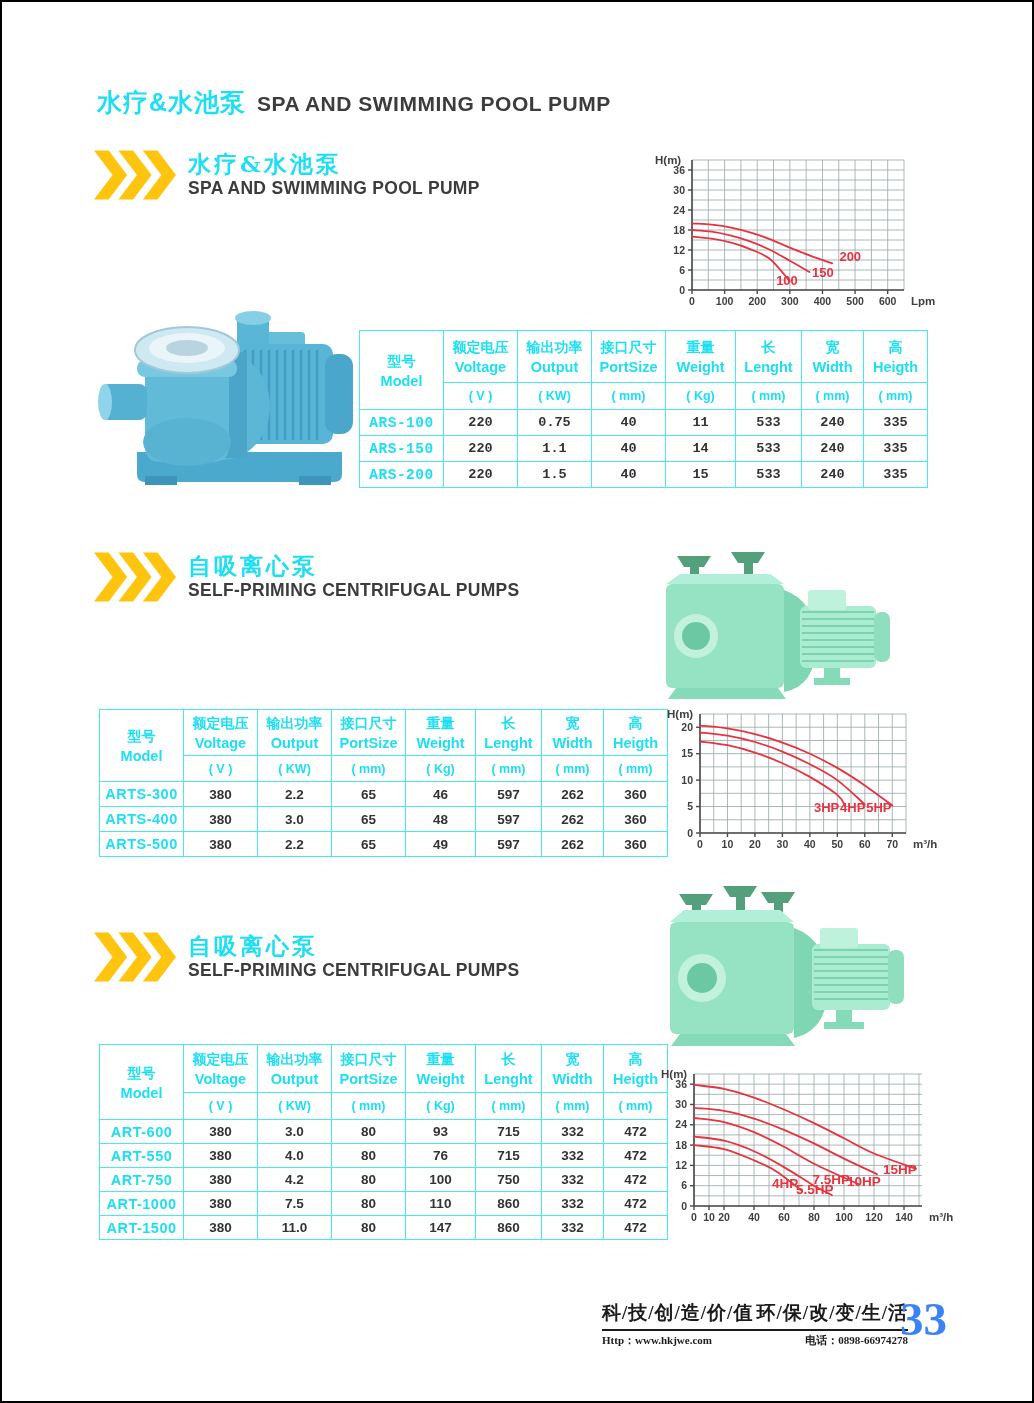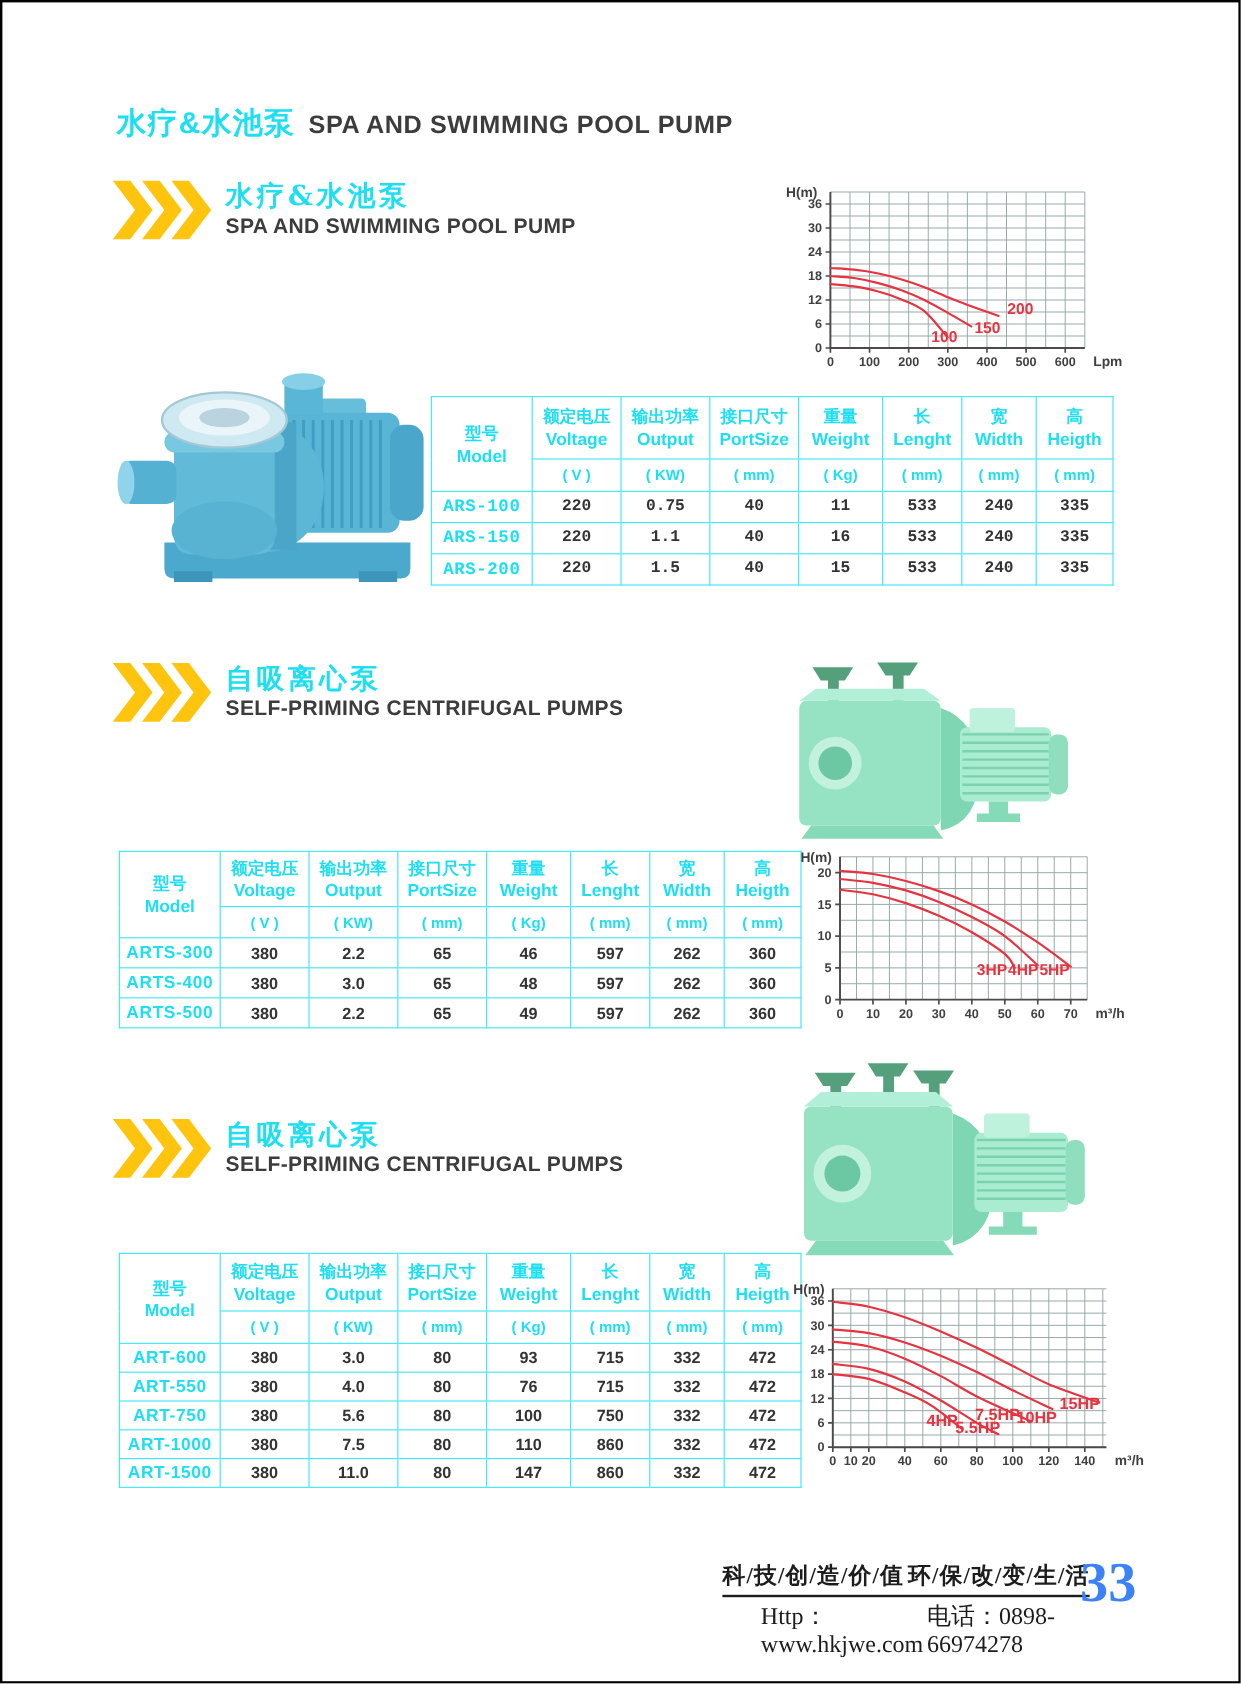--- a/index.html
+++ b/index.html
@@ -42,21 +42,21 @@
   .illus{position:absolute;}
   #pump1{left:85px;top:282px;}
   #pump2{left:646px;top:546px;}
   #pump3{left:652px;top:880px;}
 
   
   .footer{position:absolute;left:600px;top:1298px;width:345px;font-family:"Liberation Serif",serif;color:#1c1c1c;}
   .f-text{width:306px;}
   .f-slogan{display:flex;justify-content:space-between;font-size:19px;font-weight:bold;letter-spacing:1px;}
   .f-rule{height:0;border-bottom:2.5px solid #1c1c1c;margin:3px 0 2px 0;}
-  .f-contact{display:flex;justify-content:space-between;font-size:20px;font-weight:normal;margin-left:32px;}
+  .f-contact{display:flex;justify-content:space-between;font-size:11px;font-weight:bold;}
   .f-num{position:absolute;right:0;top:-8px;font-size:47px;font-weight:bold;
          font-family:"Liberation Serif",serif;color:#3b82f6;}
 </style>
 </head>
 <body>
 
 <div class="page">
 
   <div class="page-header">
     <span class="zh">水疗&amp;水池泵</span>
@@ -263,21 +263,21 @@
           <td class="">11</td>
           <td class="">533</td>
           <td class="">240</td>
           <td class="">335</td>
         </tr>
         <tr>
           <td class="model">ARS-150</td>
           <td class="">220</td>
           <td class="">1.1</td>
           <td class="">40</td>
-          <td class="">16</td>
+          <td class="">14</td>
           <td class="">533</td>
           <td class="">240</td>
           <td class="">335</td>
         </tr>
         <tr>
           <td class="model">ARS-200</td>
           <td class="">220</td>
           <td class="">1.5</td>
           <td class="">40</td>
           <td class="">15</td>
@@ -449,21 +449,21 @@
           <td class="">4.0</td>
           <td class="">80</td>
           <td class="">76</td>
           <td class="">715</td>
           <td class="">332</td>
           <td class="">472</td>
         </tr>
         <tr>
           <td class="model">ART-750</td>
           <td class="">380</td>
-          <td class="">5.6</td>
+          <td class="">4.2</td>
           <td class="">80</td>
           <td class="">100</td>
           <td class="">750</td>
           <td class="">332</td>
           <td class="">472</td>
         </tr>
         <tr>
           <td class="model">ART-1000</td>
           <td class="">380</td>
           <td class="">7.5</td>

